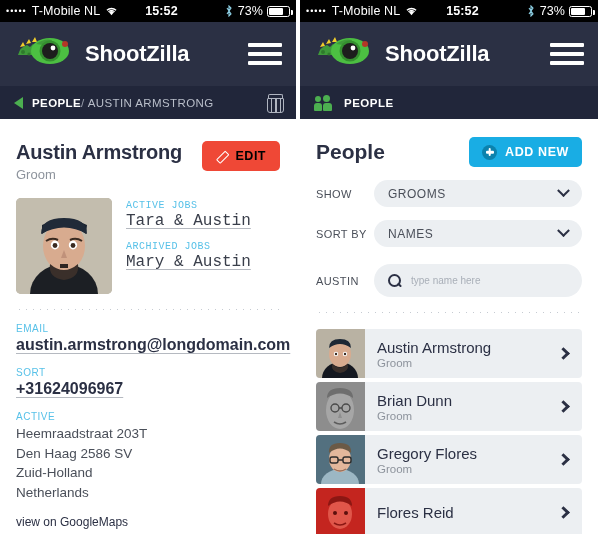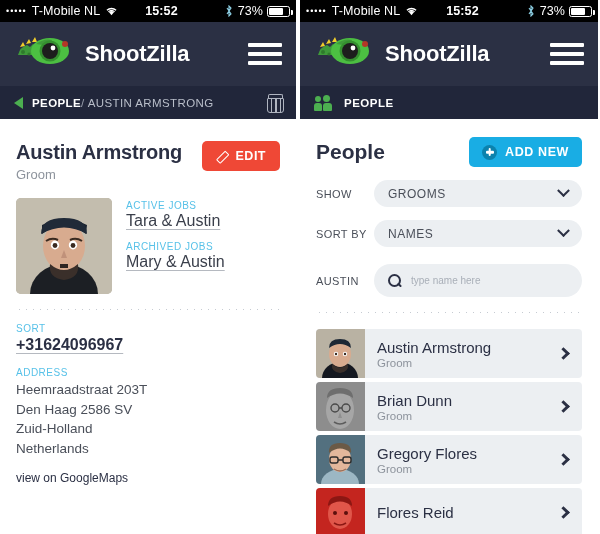--- a/index.html
+++ b/index.html
@@ -84,33 +84,33 @@
   .people-ico b { width: 8px; height: 8px; border-radius: 3px 3px 1px 1px; top: 8px; left: 0px; }
   .people-ico b.b2 { left: 9px; top: 8px; width: 9px; height: 8px; }
   .subbar-label { font-size: 11.5px; letter-spacing: .5px; color: #ffffff; font-weight: bold; }
 
   
   .content { padding: 0 16px; }
   .title-row { display: flex; align-items: flex-start; padding-top: 22px; }
   .person-name { font-size: 20px; font-weight: bold; color: #2b3044; letter-spacing: -.2px; }
   .person-role { font-size: 13px; color: #8d939c; margin-top: 3px; }
   .edit-btn {
-    margin-left: auto; background: #ef4836; color: #ffffff; border: none;
+    margin-left: auto; background: #ef4836; color: #000000; border: none;
     border-radius: 5px; height: 30px; padding: 10px 14px; display: flex;
     align-items: center; gap: 7px; font-size: 12.5px; font-weight: bold;
     letter-spacing: .5px; cursor: pointer; font-family: inherit; text-align: center;
   }
   .pencil { width: 13px; height: 13px; position: relative; }
   .pencil::before {
     content: ""; position: absolute; left: 3px; top: 0px; width: 4px; height: 11px;
     background: transparent; border: 1.4px solid #fff; border-radius: 1px;
     transform: rotate(45deg) translate(1px,0);
   }
 
-  .jobs-row { display: flex; gap: 14px; margin-top: 16px; }
+  .jobs-row { display: flex; gap: 14px; margin-top: 16px; font-family: Liberation Mono, monospace; }
   .avatar-big {
     width: 96px; height: 96px; border-radius: 5px; flex: none; overflow: hidden;
     background: #b9b3a5;
   }
   .jobs-col { padding-top: 2px; }
   .lbl {
     font-size: 10px; letter-spacing: .5px; color: #57c1e8; font-weight: normal;
     margin-bottom: 1px;
   }
   .jobval {
@@ -296,28 +296,32 @@
         <div class="jobs-col">
           <div class="lbl">ACTIVE JOBS</div>
           <div class="jobval">Tara &amp; Austin</div>
           <div class="lbl">ARCHIVED JOBS</div>
           <div class="jobval">Mary &amp; Austin</div>
         </div>
       </div>
 
       <div class="dots-div"></div>
 
+      <div class="field">
+        <div class="lbl">EMAIL</div>
+        <div class="field-val-link">austin.armstrong@longdomain.com</div>
+      </div>
 
       <div class="field">
         <div class="lbl">SORT</div>
         <div class="field-val-link">+31624096967</div>
       </div>
 
       <div class="field">
-        <div class="lbl">ADDRESS</div>
+        <div class="lbl">ACTIVE</div>
         <div class="addr-line">Heemraadstraat 203T</div>
         <div class="addr-line">Den Haag 2586 SV</div>
         <div class="addr-line">Zuid-Holland</div>
         <div class="addr-line">Netherlands</div>
       </div>
 
       <div class="maps-link">view on GoogleMaps</div>
     </div>
   </div>
 

